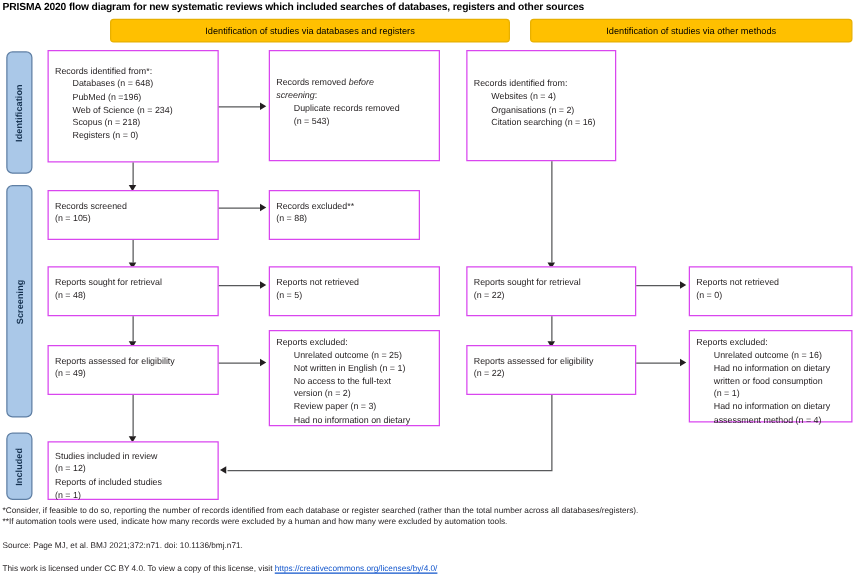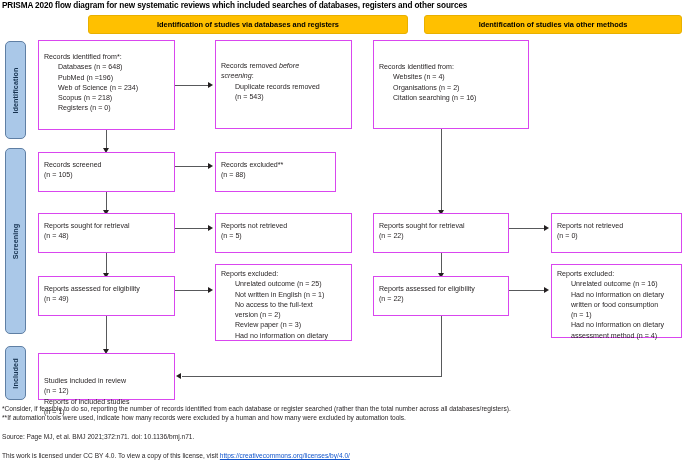--- a/index.html
+++ b/index.html
@@ -19,21 +19,21 @@
     font-size:8.2px; font-weight:bold; letter-spacing:-0.1px;
     white-space:nowrap; color:#000;
   }
 
   
   .banner {
     position:absolute;
     background:#ffc000;
     border:1px solid #e8b000;
     border-radius:3px;
-    font-size:7.4px; font-weight:bold;
+    font-size:7.4px; font-weight:normal;
     color:#000;
     display:flex; align-items:center; justify-content:center;
     text-align:center;
   }
 
   
   .stagelab {
     position:absolute;
     background:#aac8e8;
     border:1px solid #5f7fa4;
@@ -171,28 +171,28 @@
     <div class="ln ind">version (n = 2)</div>
     <div class="ln ind">Review paper (n = 3)</div>
     <div class="ln ind">Had no information on dietary</div>
   </div>
 
   <div class="hline" style="left:175px; top:290px; width:33px;"></div>
   <div class="arr-r" style="left:208px; top:286.6px;"></div>
   <div class="vline" style="left:106px; top:316px; height:33px;"></div>
   <div class="arr-d" style="left:103px; top:349px;"></div>
 
-  <div class="box" style="left:38px; top:353px; width:137px; height:47px; padding-top:22px;">
+  <div class="box" style="left:38px; top:353px; width:137px; height:47px; padding-top:6px;">
     <div class="ln">Studies included in review</div>
     <div class="ln">(n = 12)</div>
     <div class="ln">Reports of included studies</div>
     <div class="ln">(n = 1)</div>
   </div>
 
-  <div class="box" style="left:373px; top:40px; width:156px; height:89px; padding-top:21px;">
+  <div class="box" style="left:373px; top:40px; width:120px; height:89px; padding-top:21px;">
     <div class="ln">Records identified from:</div>
     <div class="ln ind">Websites (n = 4)</div>
     <div class="ln ind">Organisations (n = 2)</div>
     <div class="ln ind">Citation searching (n = 16)</div>
   </div>
 
   <div class="vline" style="left:441px; top:129px; height:81px;"></div>
   <div class="arr-d" style="left:438px; top:210px;"></div>
 
   <div class="box" style="left:373px; top:213px; width:136px; height:40px; padding-top:7px;">

